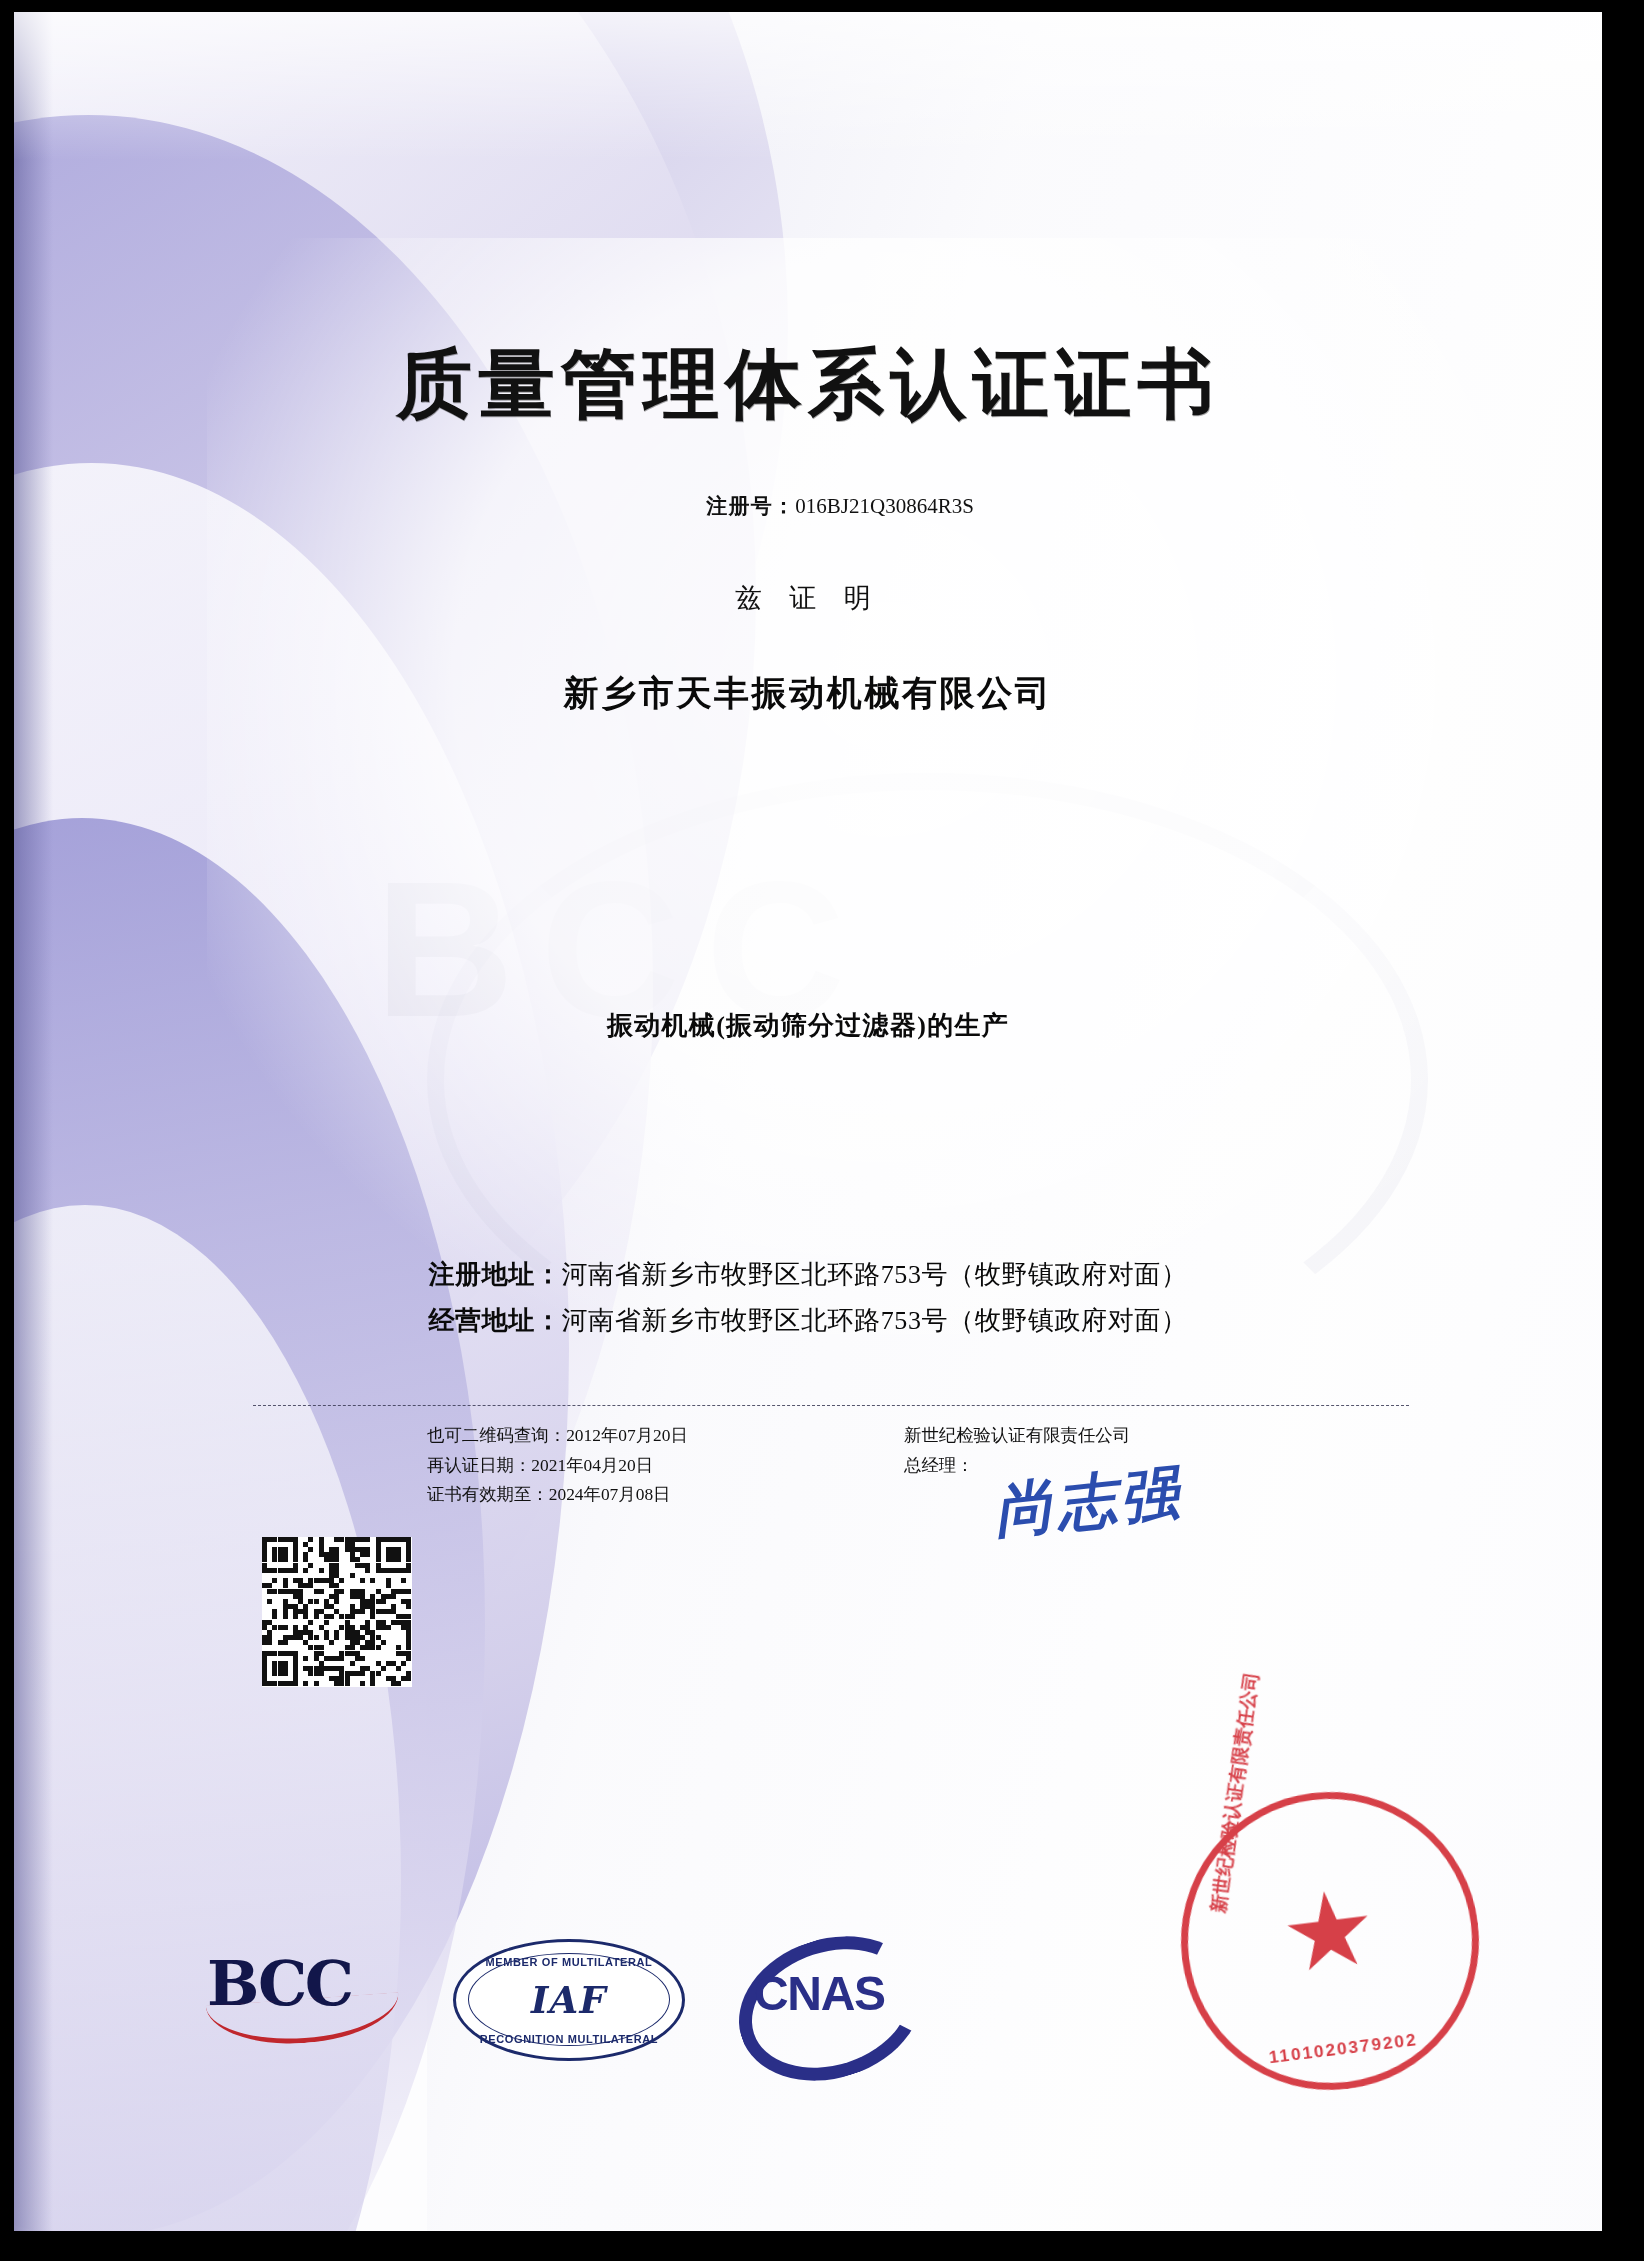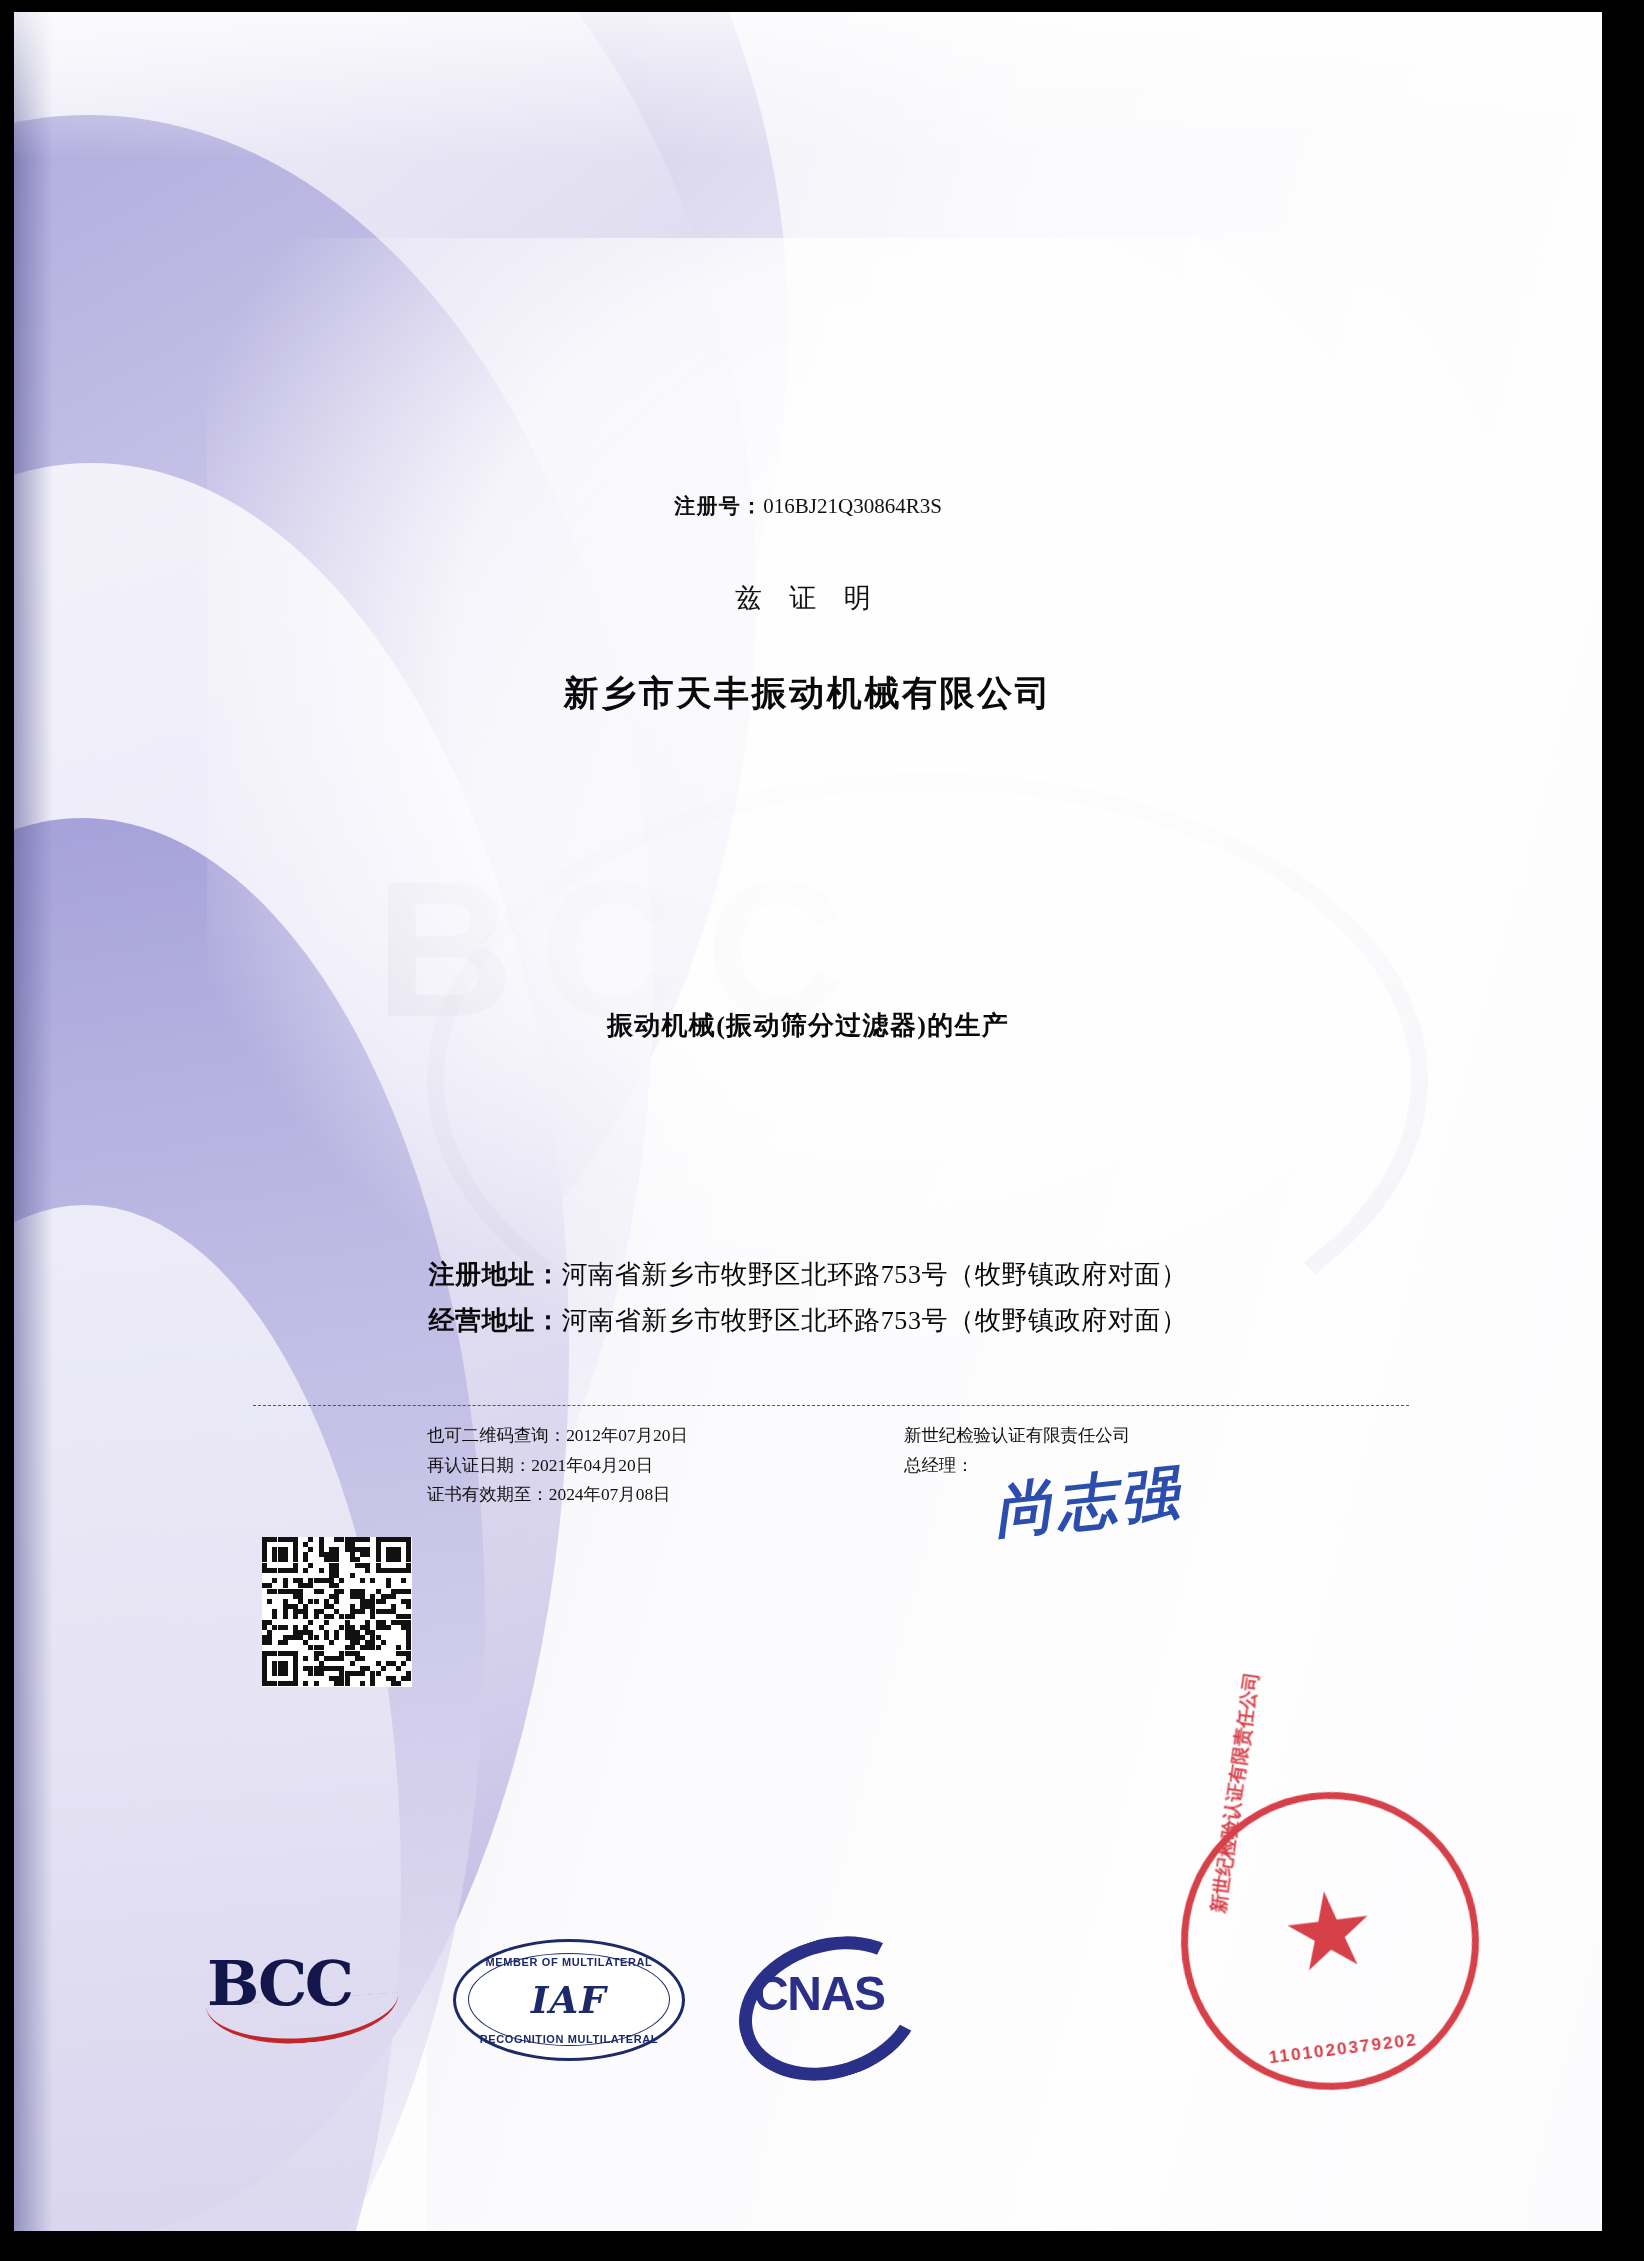--- a/index.html
+++ b/index.html
@@ -131,20 +131,21 @@
   }
 
   .reg-block {
     position: absolute;
     top: 479px;
     left: 0; width: 100%;
     text-align: center;
     font-size: 21px;
     color: #111;
     line-height: 1.45;
+    padding-left: 32px;
   }
   .reg-block .lbl { font-weight: 700; letter-spacing: 1.3px; }
 
   .zizhengming {
     position: absolute;
     top: 568px;
     left: 0; width: 100%;
     text-align: center;
     font-size: 27px;
     letter-spacing: 10.3px;
@@ -389,20 +390,21 @@
       <div class="swirl sw6"></div>
       <div class="ghost-arc"></div>
       <div class="ghost-letters">BCC</div>
       <div class="left-edge-dark"></div>
       <div class="top-wash"></div>
       <div class="white-cover"></div>
     </div>
 
     <div class="content">
 
+      <div class="cert-title">质量管理体系认证证书</div>
 
       <div class="reg-block">
         <div>
           <span class="lbl">注册号：</span><span>016BJ21Q30864R3S</span>
         </div>
       </div>
 
       <div class="zizhengming">兹 证 明</div>
 
       <div class="company">新乡市天丰振动机械有限公司</div>

